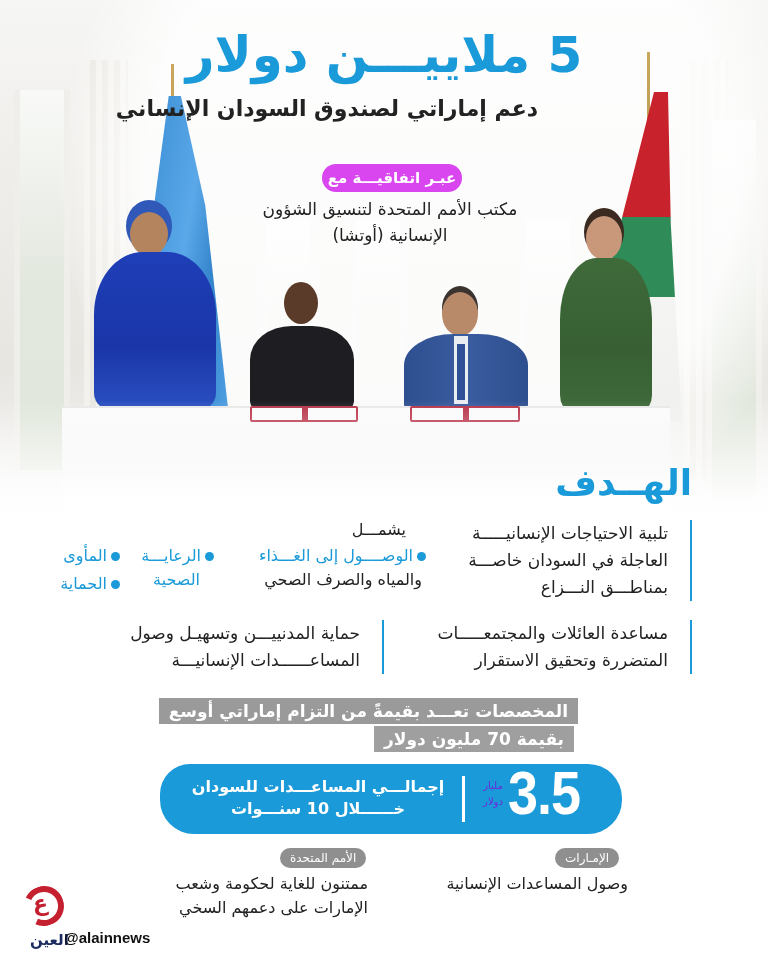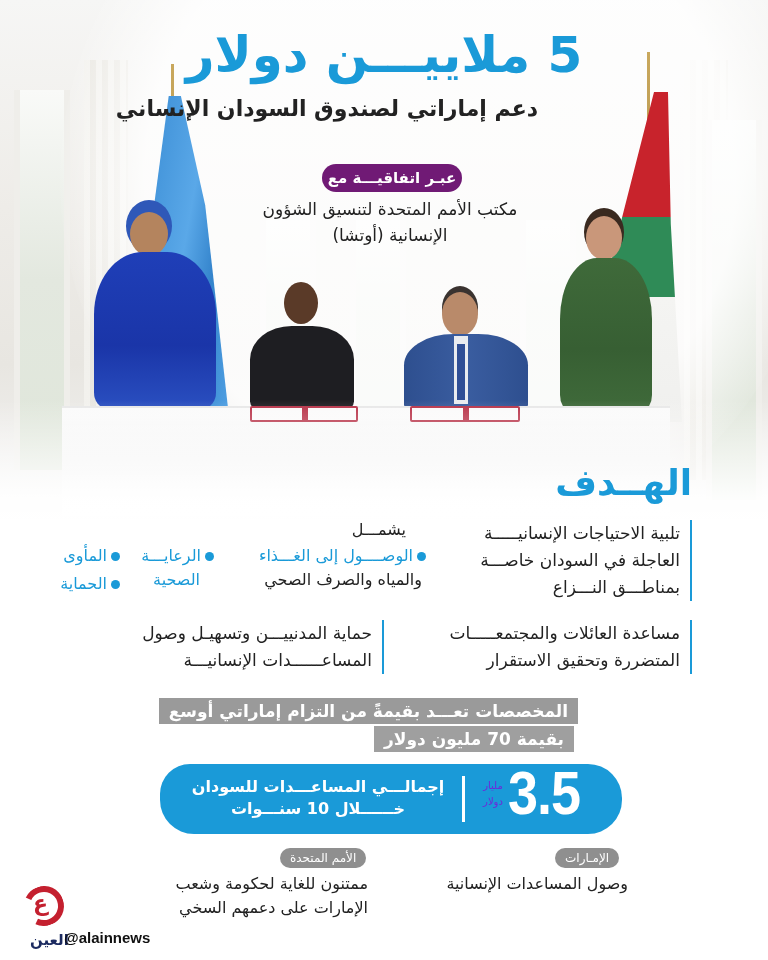--- a/index.html
+++ b/index.html
@@ -64,35 +64,35 @@
     position: absolute; left: 0; width: 768px; top: 26px; text-align: center;
     font-family: "DejaVu Sans", sans-serif; font-weight: bold; font-size: 50px; color: #1a9ad8;
     direction: rtl; letter-spacing: 1px;
   }
   .title-sub {
     position: absolute; left: 0; width: 654px; top: 96px; text-align: center;
     font-weight: bold; font-size: 22px; color: #222; direction: rtl;
   }
   .pill-blue {
     position: absolute; left: 322px; top: 164px; width: 140px; height: 28px; border-radius: 14px;
-    background: #701a75; color: #fff; font-size: 15px; font-weight: bold;
+    background: #d946ef; color: #fff; font-size: 15px; font-weight: bold;
     display: flex; align-items: center; justify-content: center; direction: rtl;
   }
   .ocha-text {
     position: absolute; left: 220px; width: 340px; top: 196px; text-align: center;
     font-size: 17px; line-height: 26px; color: #222; direction: rtl;
   }
 
   
   .goal-title {
     position: absolute; right: 76px; top: 462px; font-size: 36px; font-weight: bold; color: #1a9ad8; direction: rtl;
   }
   .goal-block {
     position: absolute; direction: rtl; font-size: 17px; line-height: 27px; color: #222;
-    border-right: 2px solid #1a9ad8; padding-right: 10px; text-align: justify;
+    border-right: 2px solid #1a9ad8; padding-right: 22px; text-align: justify;
   }
   .includes-label { position: absolute; right: 362px; top: 520px; font-size: 16px; color: #222; direction: rtl; }
   .bullet-item { position: absolute; direction: rtl; font-size: 16px; line-height: 24px; color: #1a9ad8; }
   .bullet-item .dot { display: inline-block; width: 9px; height: 9px; border-radius: 50%; background: #1a9ad8; margin-left: 4px; vertical-align: middle; }
   .bullet-item .cont { display: block; }
 
   
   .gray-line {
     position: absolute; background: #9a9a9a; color: #fff; font-size: 17px; font-weight: bold;
     direction: rtl; height: 26px; line-height: 26px; padding: 0 10px; white-space: nowrap;

